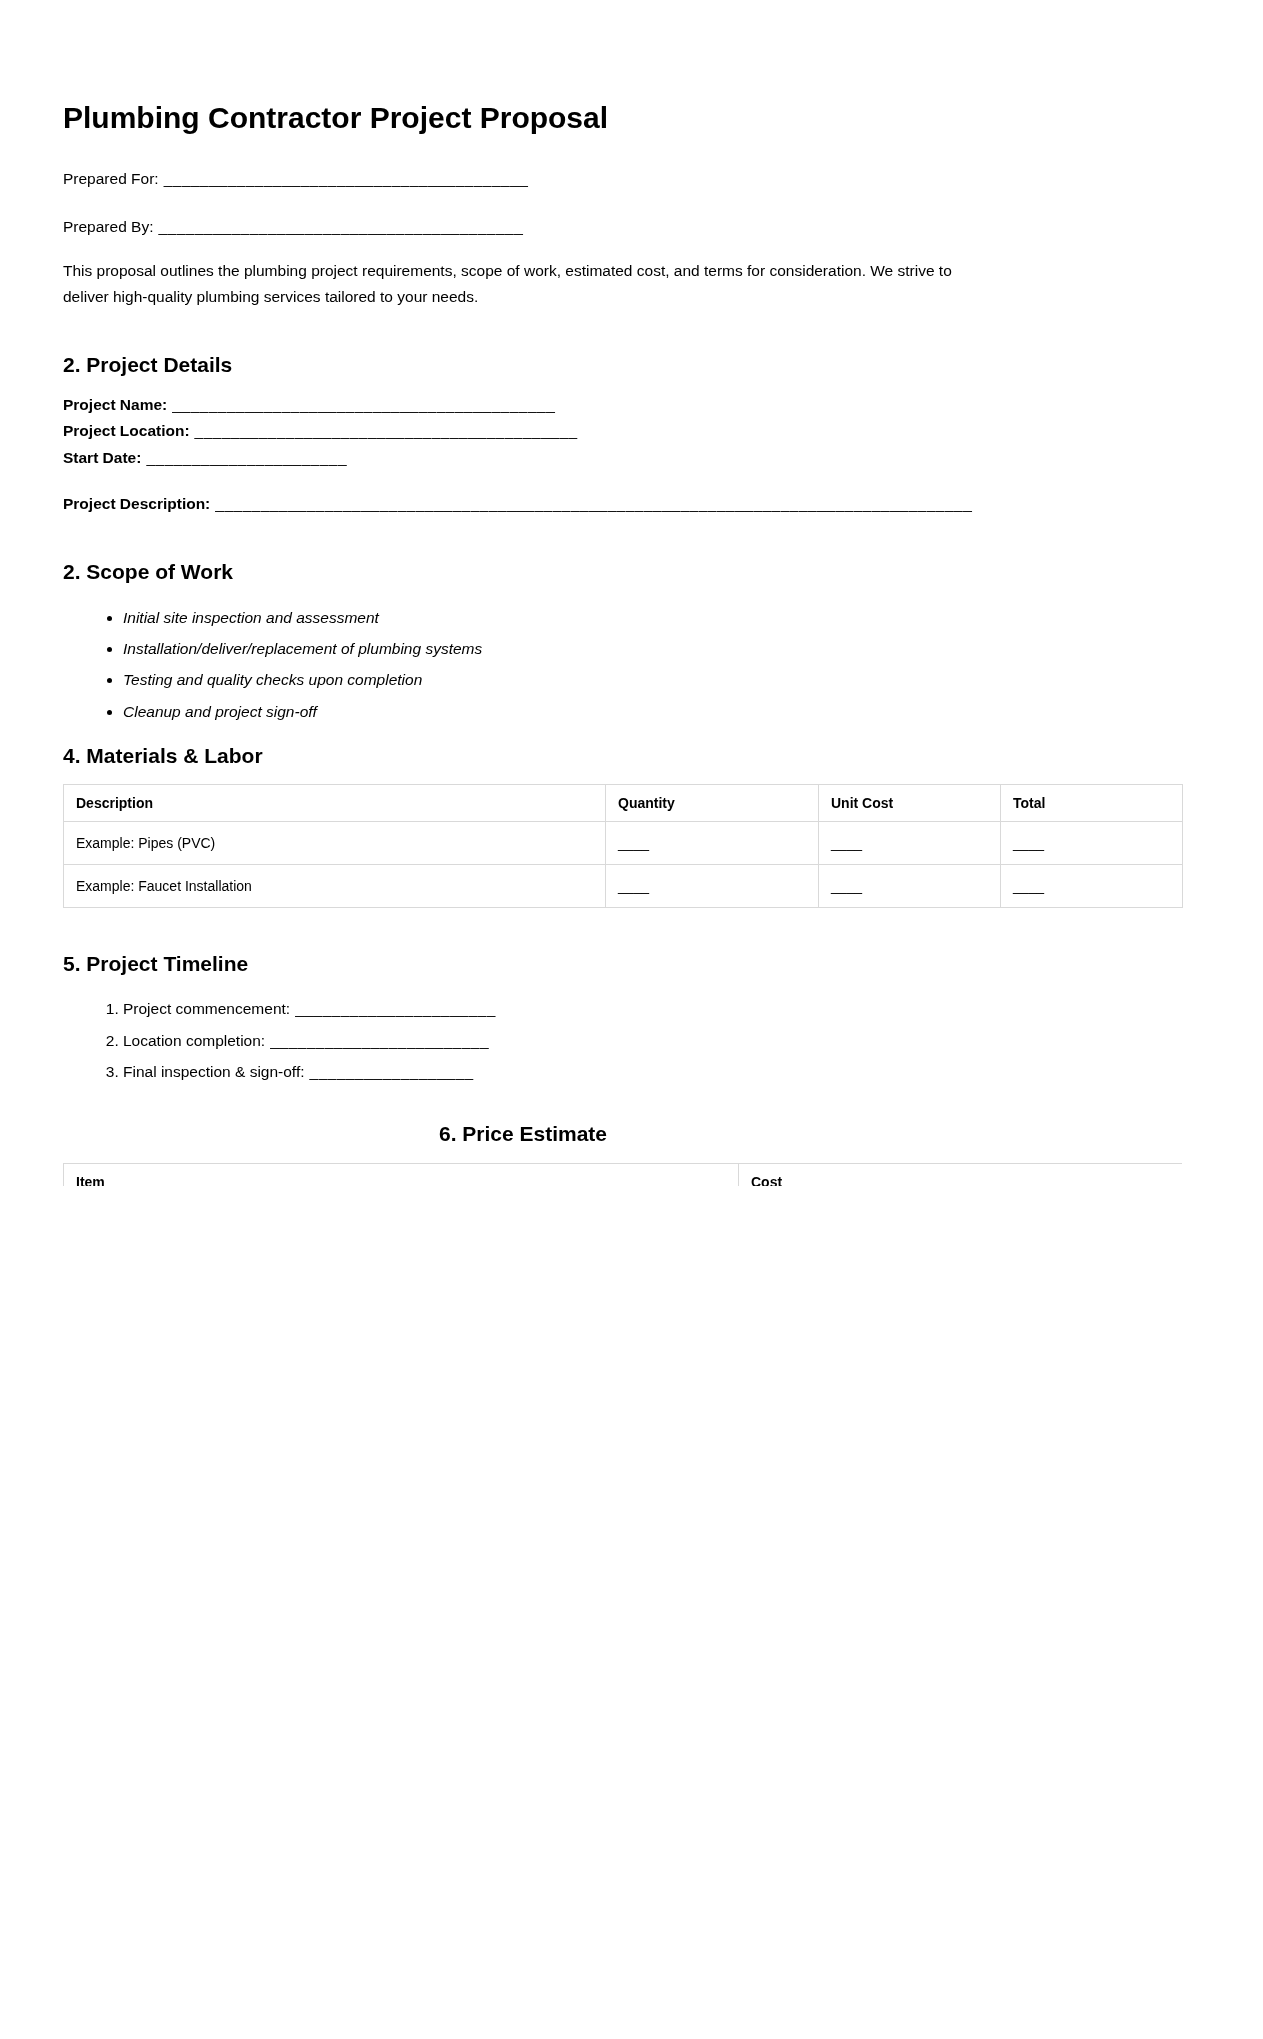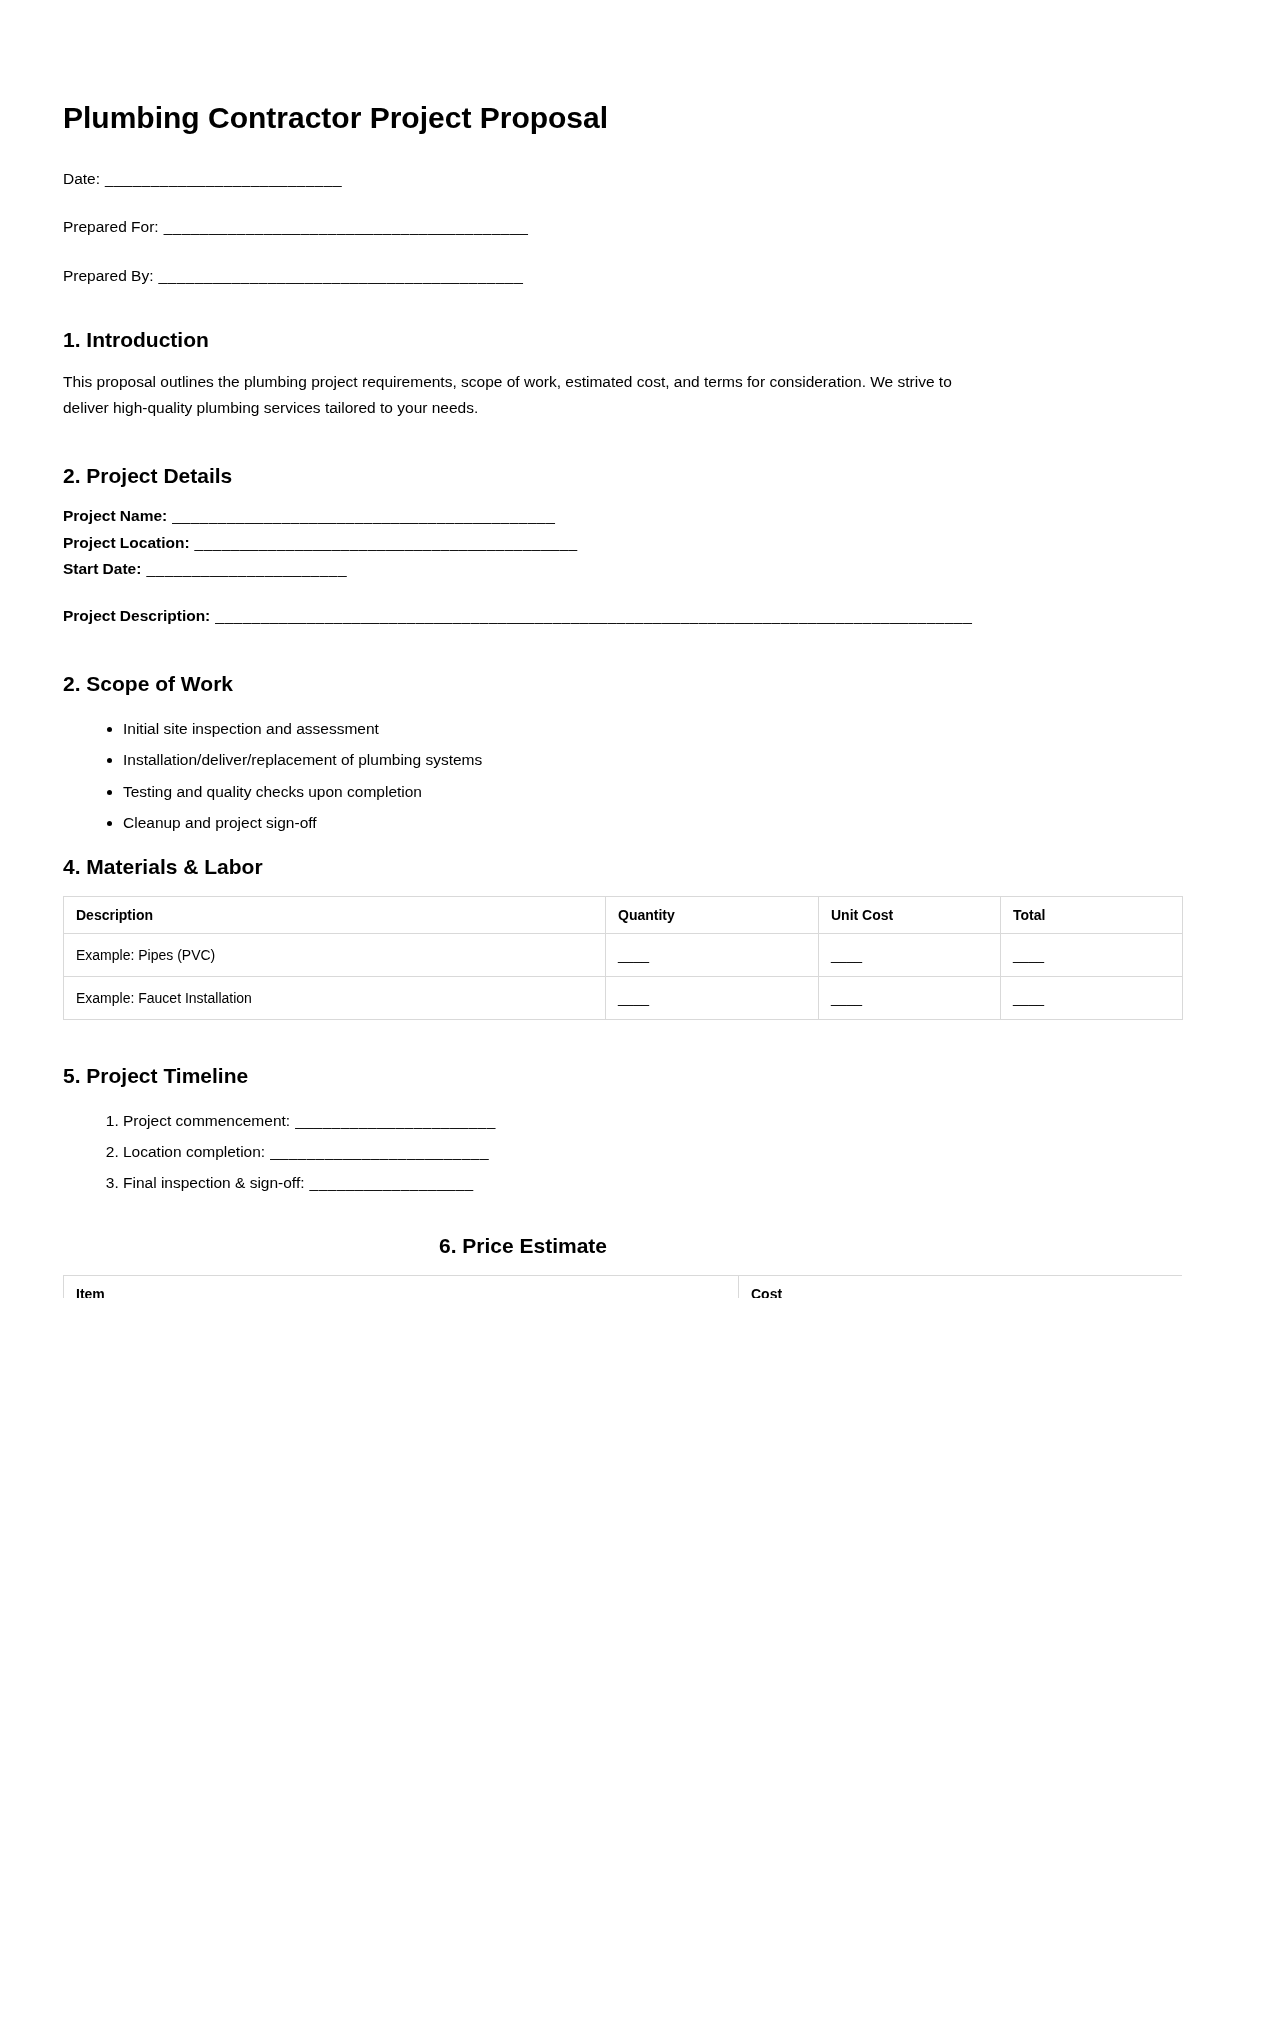--- a/index.html
+++ b/index.html
@@ -58,20 +58,21 @@
     white-space: nowrap;
   }
   .description-line .bold-label { font-weight: bold; }
   ul.scope-list {
     margin: 20px 0 0 0;
     padding-left: 60px;
   }
   ul.scope-list li {
     line-height: 1.7;
     margin-bottom: 5px;
+    font-style: italic;
   }
   ol.timeline-list {
     margin: 20px 0 0 0;
     padding-left: 60px;
   }
   ol.timeline-list li {
     line-height: 1.7;
     margin-bottom: 5px;
   }
   table.doc-table {
@@ -105,27 +106,25 @@
   }
   .price-table-clip table.doc-table { margin-top: 0; }
 </style>
 </head>
 <body>
 
 <div class="page">
 
   <h1 class="doc-title">Plumbing Contractor Project Proposal</h1>
 
-  <p class="field-line"><span>Date:</span><span class="blank">__________________________</span></p>
 
   <p class="field-line"><span>Prepared For:</span><span class="blank">________________________________________</span></p>
 
   <p class="field-line"><span>Prepared By:</span><span class="blank">________________________________________</span></p>
 
-  <h2 class="section-heading" id="h-introduction">1. Introduction</h2>
   <p class="intro-paragraph">This proposal outlines the plumbing project requirements, scope of work, estimated cost, and terms for consideration. We strive to deliver high-quality plumbing services tailored to your needs.</p>
 
   <h2 class="section-heading" id="h-details">2. Project Details</h2>
   <div class="detail-fields">
     <div><span class="bold-label">Project Name:</span><span class="blank">__________________________________________</span></div>
     <div><span class="bold-label">Project Location:</span><span class="blank">__________________________________________</span></div>
     <div><span class="bold-label">Start Date:</span><span class="blank">______________________</span></div>
   </div>
   <p class="description-line"><span class="bold-label">Project Description:</span><span class="blank">___________________________________________________________________________________</span></p>
 

